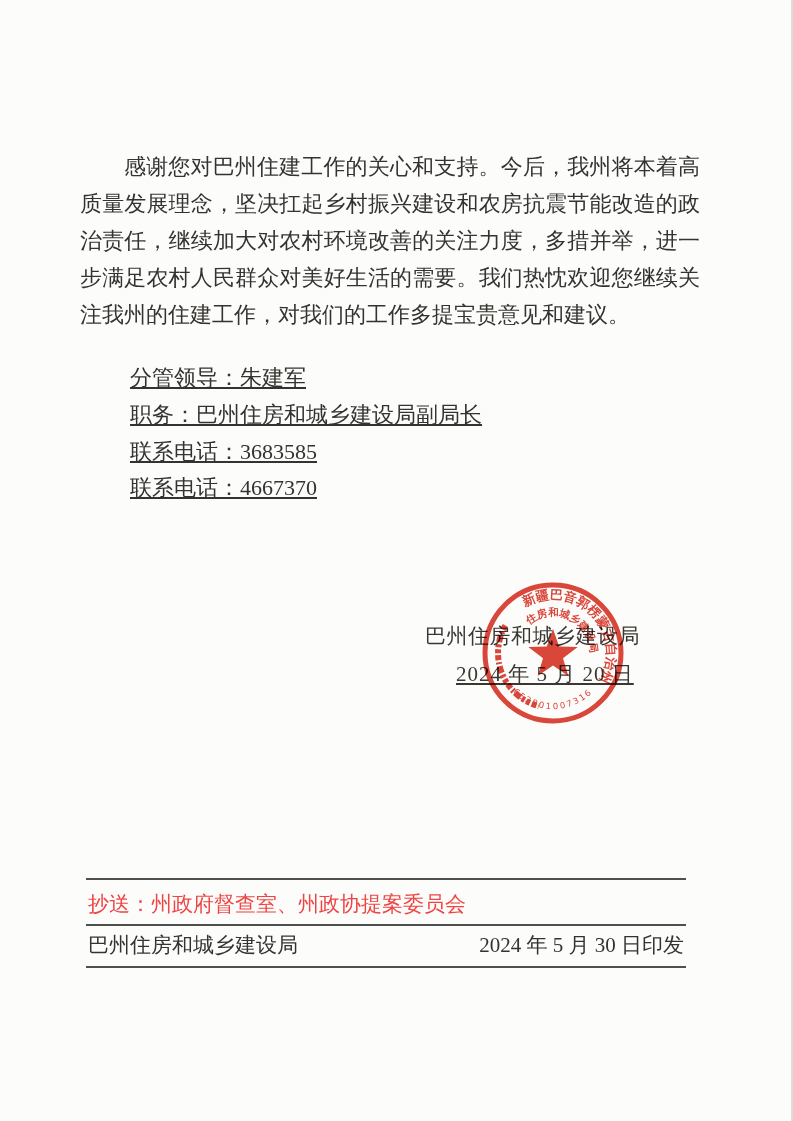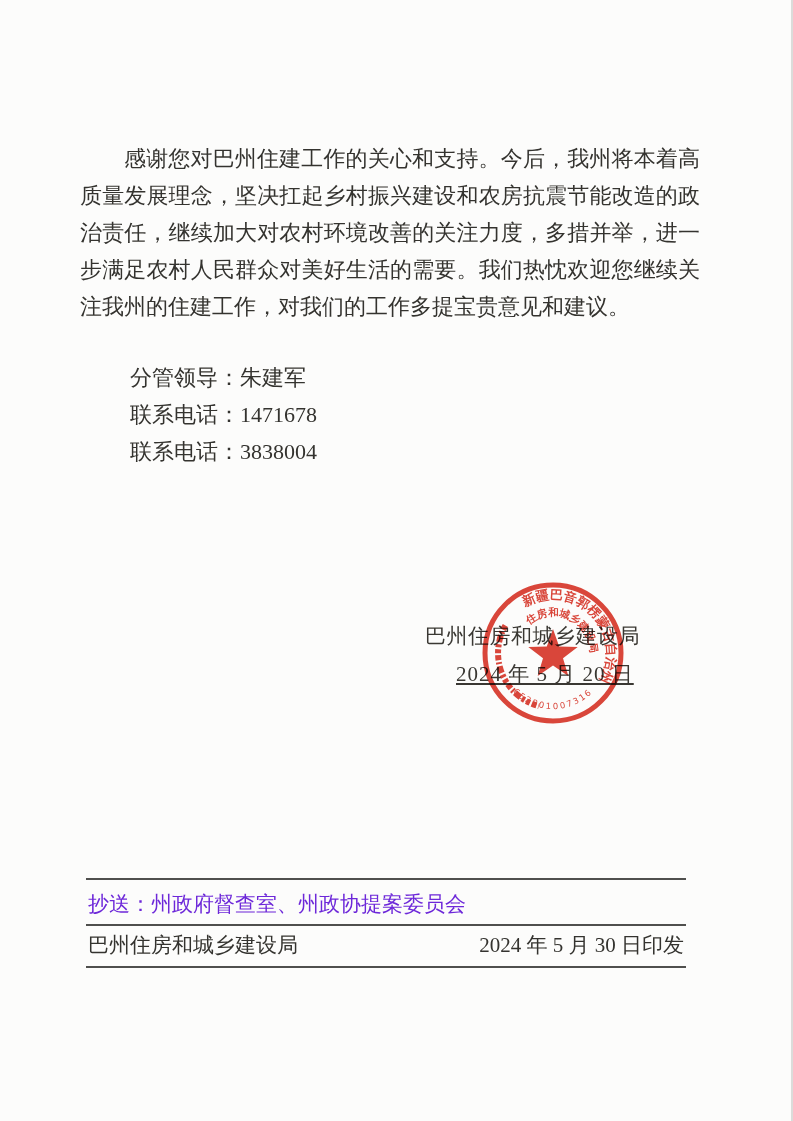--- a/index.html
+++ b/index.html
@@ -13,35 +13,35 @@
     overflow: hidden;
     color: #2e2d2a;
   }
   .page-edge-right {
     position: absolute; right: 0; top: 0; width: 2px; height: 100%;
     background: #dcdcda;
   }
   
   .body-text {
     position: absolute;
-    left: 80px; top: 140px; width: 620px;
+    left: 80px; top: 148px; width: 620px;
     font-size: 22px;
     line-height: 37px;
     text-align: justify;
     text-indent: 2em;
     color: #34332f;
   }
   
   .contact-block {
     position: absolute;
     left: 130px; top: 360px;
     font-size: 22px;
     color: #34332f;
   }
-  .contact-line { height: 36.8px; line-height: 36.8px; white-space: pre; }
+  .contact-line { height: 36.8px; line-height: 36.8px; white-space: pre; text-decoration: underline; }
   
   .sign-org {
     position: absolute;
     left: 425px; top: 622px;
     font-size: 21px;
     letter-spacing: 0.5px;
     color: #3a3833;
     white-space: pre;
   }
   .sign-date {
@@ -67,21 +67,21 @@
     left: 86px; width: 600px; height: 2px;
     background: #4f4f4d;
   }
   .rule-1 { top: 878px; }
   .rule-2 { top: 924px; }
   .rule-3 { top: 966px; }
   .footer-cc {
     position: absolute;
     left: 88px; top: 890px;
     font-size: 21px;
-    color: #6d28d9;
+    color: #ef4444;
     white-space: pre;
     text-align: center;
   }
   .footer-issue {
     position: absolute;
     left: 88px; top: 931px; width: 596px;
     display: flex;
     justify-content: space-between;
     align-items: baseline;
     font-size: 21px;
@@ -91,22 +91,23 @@
 </style>
 </head>
 <body>
 
 <div class="page">
 
   <p class="body-text">感谢您对巴州住建工作的关心和支持。今后，我州将本着高质量发展理念，坚决扛起乡村振兴建设和农房抗震节能改造的政治责任，继续加大对农村环境改善的关注力度，多措并举，进一步满足农村人民群众对美好生活的需要。我们热忱欢迎您继续关注我州的住建工作，对我们的工作多提宝贵意见和建议。</p>
 
   <div class="contact-block">
     <div class="contact-line">分管领导：朱建军</div>
-    <div class="contact-line">联系电话：1471678</div>
-    <div class="contact-line">联系电话：3838004</div>
+    <div class="contact-line">职务：巴州住房和城乡建设局副局长</div>
+    <div class="contact-line">联系电话：3683585</div>
+    <div class="contact-line">联系电话：4667370</div>
   </div>
 
   <div class="sign-org">巴州住房和城乡建设局</div>
 
   <div class="sign-date">2024 年 5 月 20 日</div>
 
   <svg class="seal" viewBox="0 0 170 170" xmlns="http://www.w3.org/2000/svg">
     <defs>
       <path id="arcOuter" d="M 43.6,50.3 A 54,54 0 1 1 119.7,126.4" fill="none"></path>
       <path id="arcInner" d="M 58.8,58.8 A 37,37 0 0 1 121.9,88.2" fill="none"></path>

